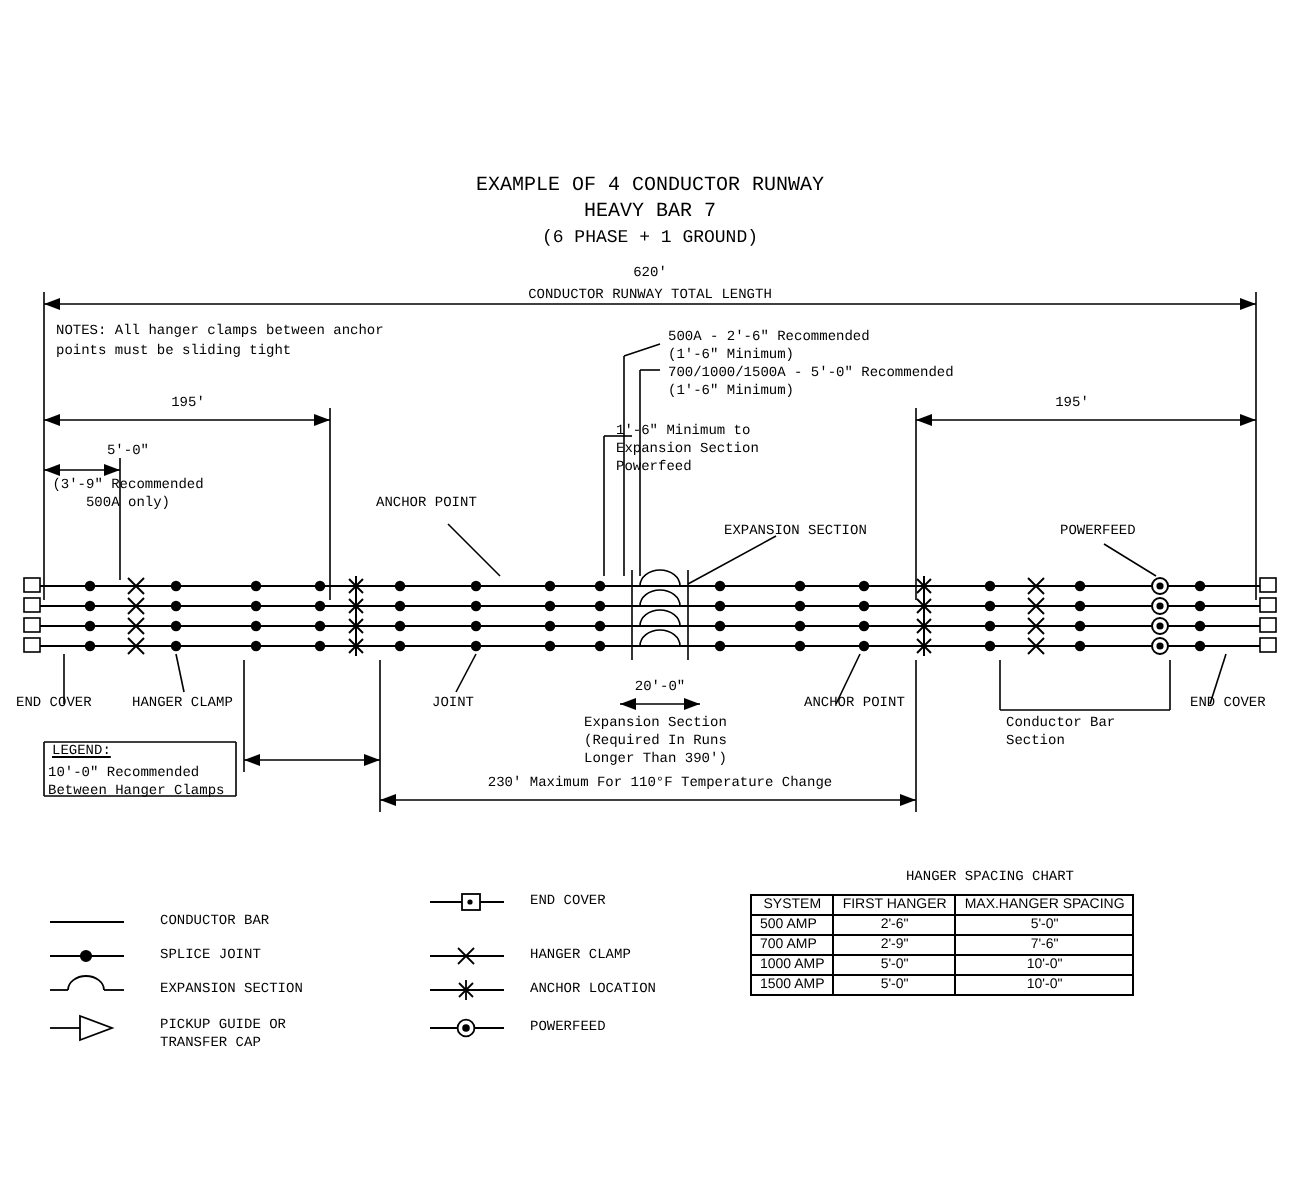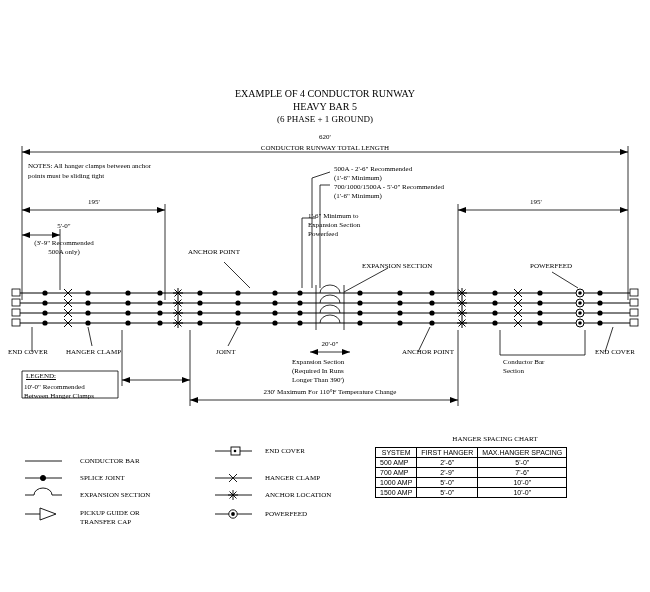--- a/index.html
+++ b/index.html
@@ -5,21 +5,21 @@
   html,body{margin:0;padding:0;}
   body{
     width:650px;height:592px;
     background:#ffffff;
     font-family:"Liberation Sans", sans-serif;
     color:#000;
     position:relative;
     overflow:hidden;
   }
   .cnv{position:absolute;left:0;top:0;width:650px;height:592px;}
-  .t{position:absolute;white-space:pre;font-family:Liberation Serif, serif;}
+  .t{position:absolute;white-space:pre;font-family:Liberation Mono, monospace;}
   .title{font-size:10px;text-align:center;width:650px;left:0;}
   .lbl{font-size:7px;}
   .ctr{text-align:center;}
   svg{position:absolute;left:0;top:0;}
   table.hsc{
     position:absolute;
     border-collapse:collapse;
     font-size:7px;
     font-family:"Liberation Sans",sans-serif;
   }
@@ -29,21 +29,21 @@
     font-weight:normal;
     text-align:center;
     white-space:nowrap;
   }
   table.hsc td.lft{text-align:left;}
 </style>
 </head>
 <body>
 
 <div class="t title" style="top:88px;">EXAMPLE OF 4 CONDUCTOR RUNWAY</div>
-<div class="t title" style="top:101px;">HEAVY BAR 5</div>
+<div class="t title" style="top:101px;">HEAVY BAR 7</div>
 <div class="t title" style="top:114px;font-size:9px;">(6 PHASE + 1 GROUND)</div>
 
 <svg class="cnv" width="650" height="592">
   <g stroke="#000" fill="none" stroke-width="0.8">
 
     <line x1="22" y1="152" x2="628" y2="152"></line>
     <line x1="22" y1="146" x2="22" y2="300"></line>
     <line x1="628" y1="146" x2="628" y2="300"></line>
     <polygon points="22,152 30,149 30,155" fill="#000" stroke="none"></polygon>
     <polygon points="628,152 620,149 620,155" fill="#000" stroke="none"></polygon>

